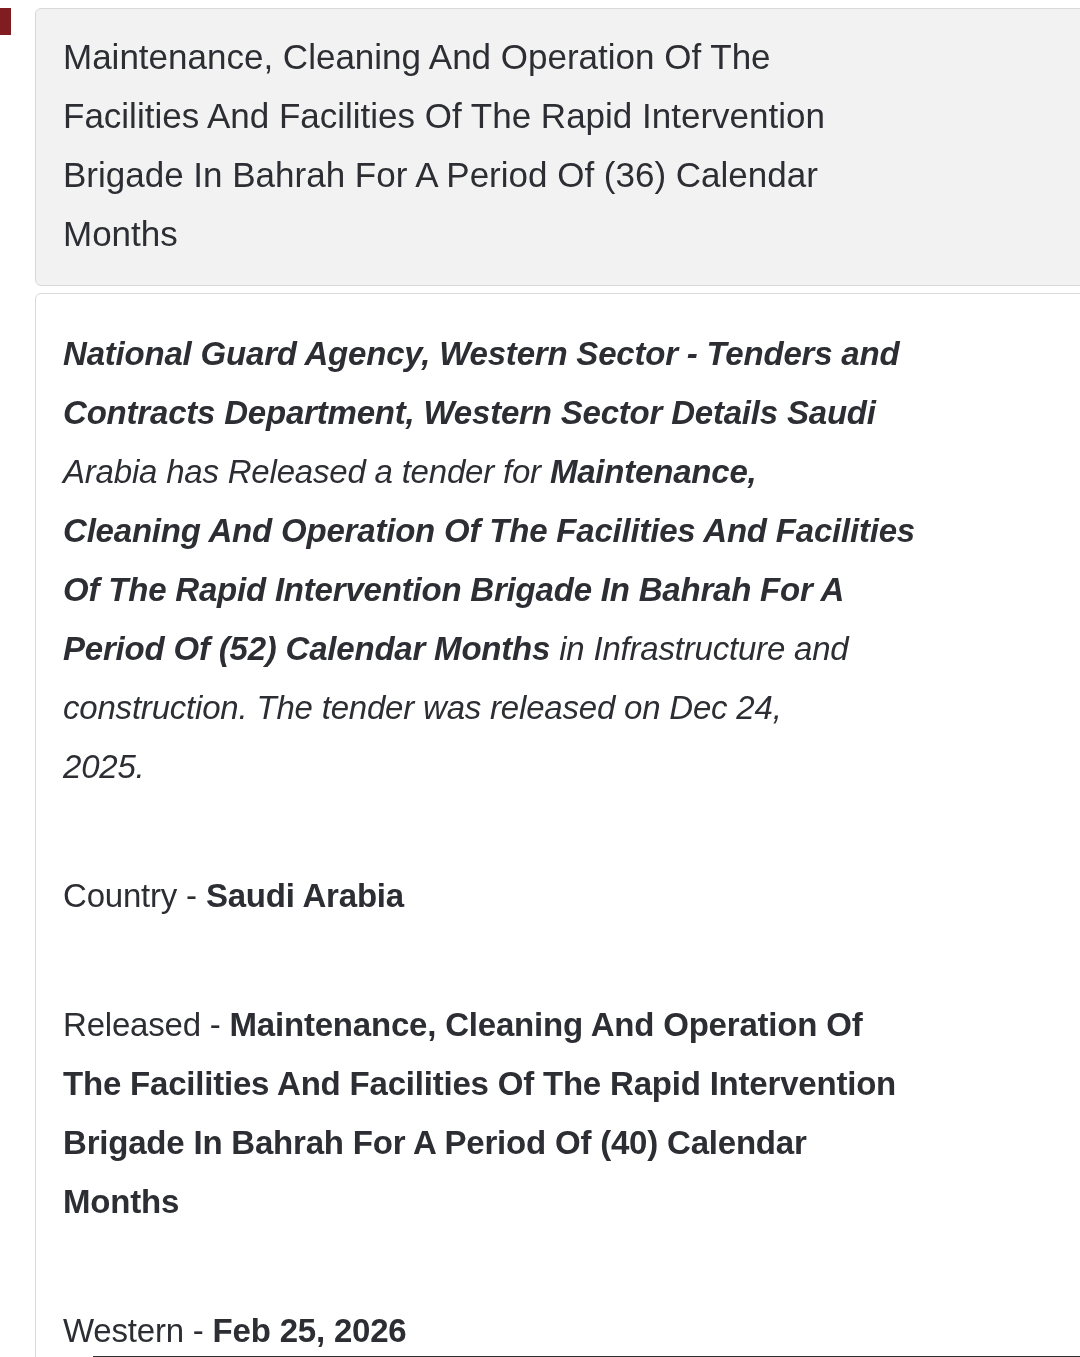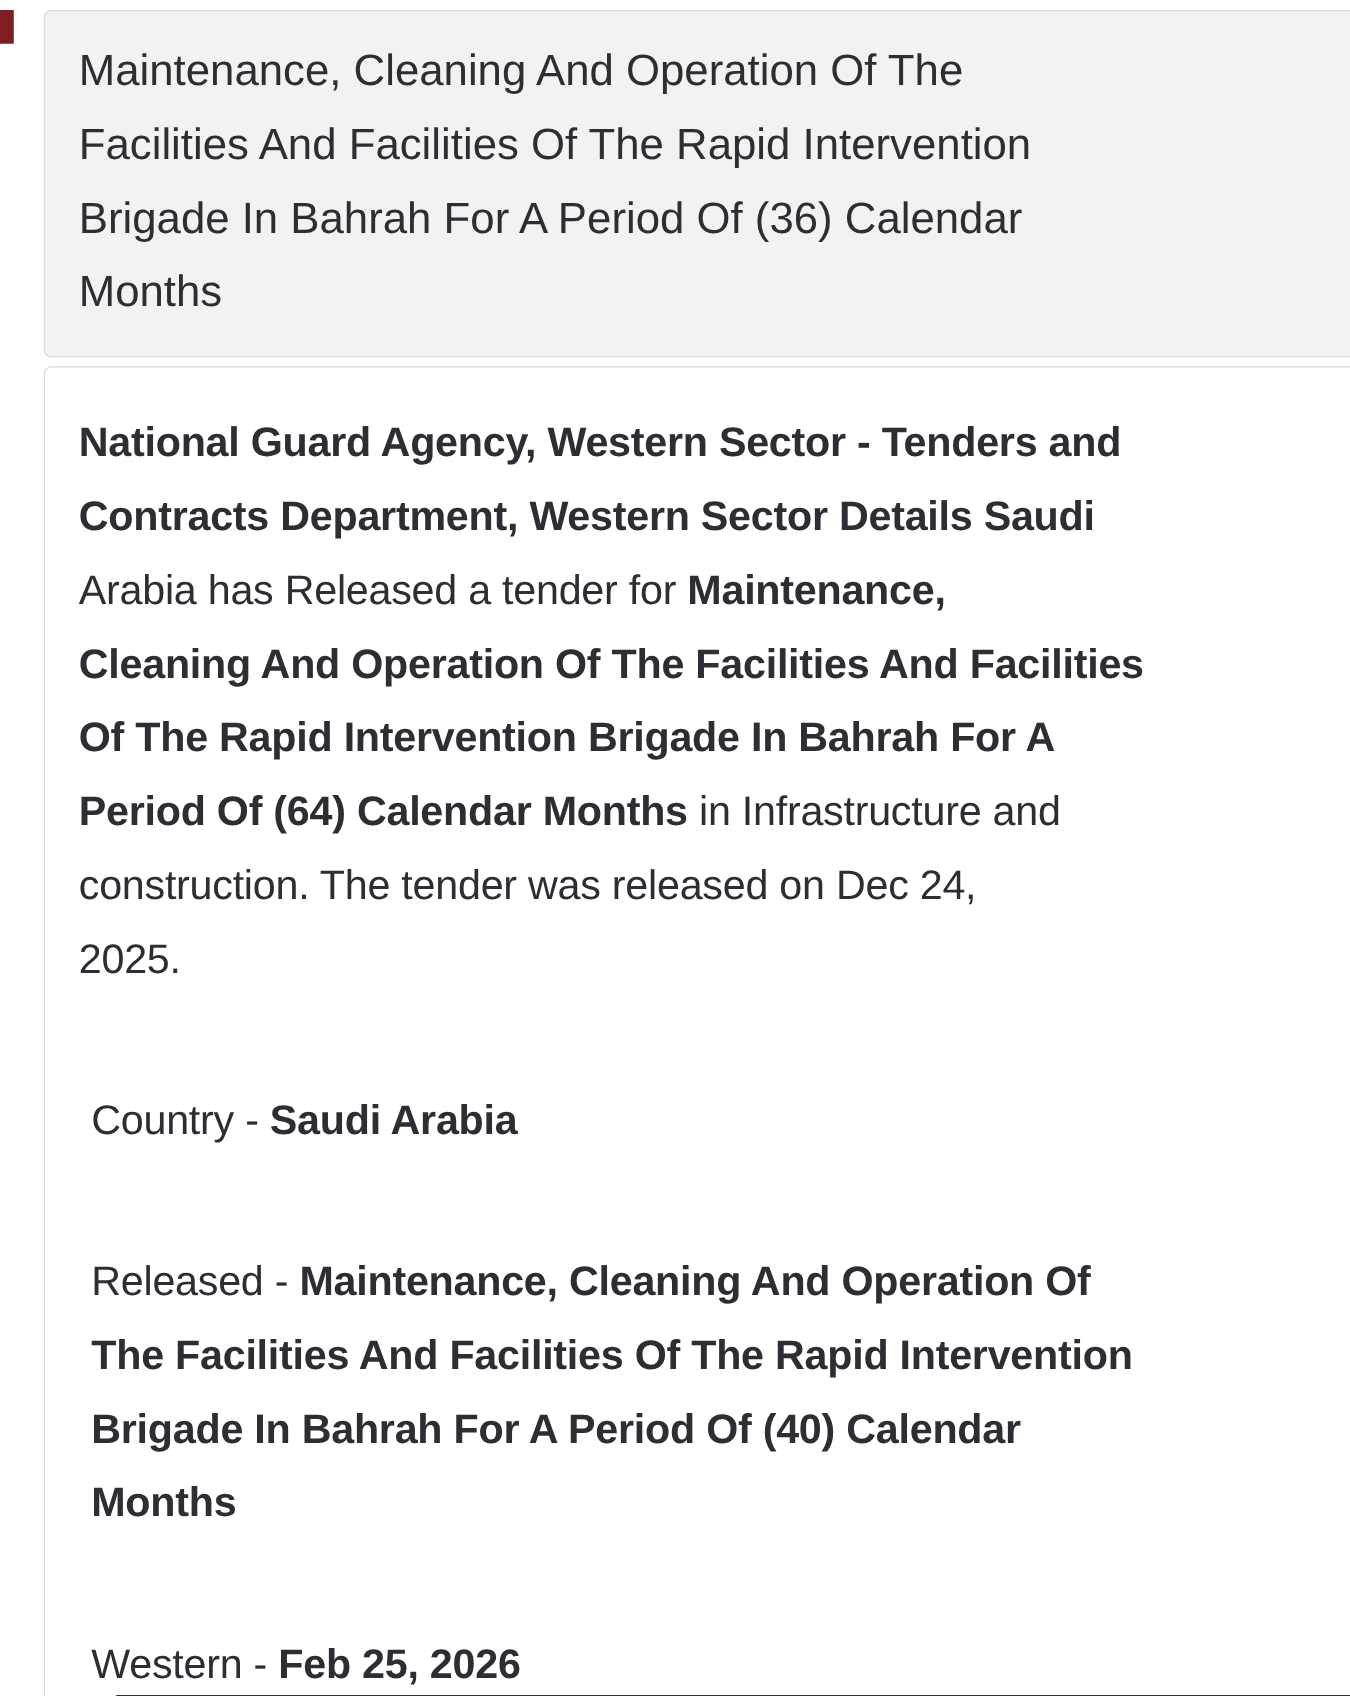--- a/index.html
+++ b/index.html
@@ -55,30 +55,30 @@
     margin-top: 7px;
     background: #ffffff;
     padding: 30px 27px 17px 27px;
   }
   .description {
     font-size: 33px;
     line-height: 59px;
     letter-spacing: -0.2px;
     white-space: pre-line;
     margin: 0;
+    font-style: italic;
   }
   .seg-regular { font-weight: 400; }
   .seg-bold { font-weight: 700; }
   .field-row {
     font-size: 33px;
     line-height: 59px;
     letter-spacing: -0.2px;
     white-space: pre-line;
     margin-top: 11px;
-    margin-left: 10px;
   }
   .field-label { font-weight: 400; }
   .field-value { font-weight: 700; }
 </style>
 </head>
 <body>
 
 <div class="page">
 
   <div class="accent-sliver" style="background: rgb(127, 29, 32);"></div>
@@ -90,21 +90,21 @@
 Months</div>
   </div>
 
   <div class="card details-card">
 
     <p class="description"><span class="seg-bold">National Guard Agency, Western Sector - Tenders and
 Contracts Department, Western Sector Details Saudi</span><span class="seg-regular">
 Arabia has Released a tender for </span><span class="seg-bold">Maintenance,
 Cleaning And Operation Of The Facilities And Facilities
 Of The Rapid Intervention Brigade In Bahrah For A
-Period Of (64) Calendar Months</span><span class="seg-regular"> in Infrastructure and
+Period Of (52) Calendar Months</span><span class="seg-regular"> in Infrastructure and
 construction. The tender was released on Dec 24,
 2025.</span></p>
 
     <div>
   <div class="field-row">
     <span class="field-label">Country - </span><span class="field-value">Saudi Arabia</span>
   </div>
 
   <div class="field-row">
     <span class="field-label">Released - </span><span class="field-value">Maintenance, Cleaning And Operation Of

